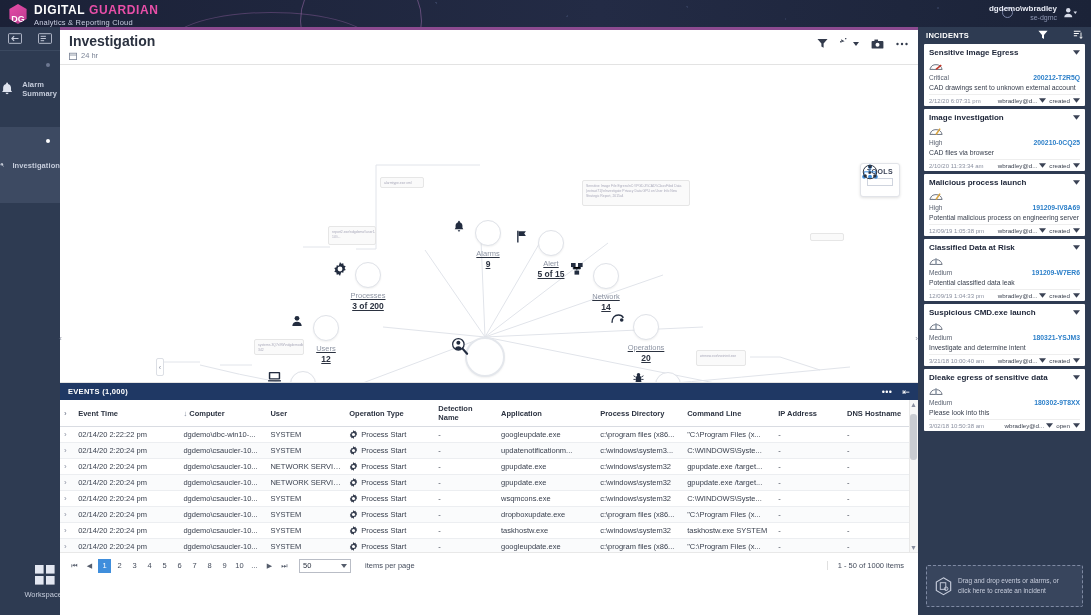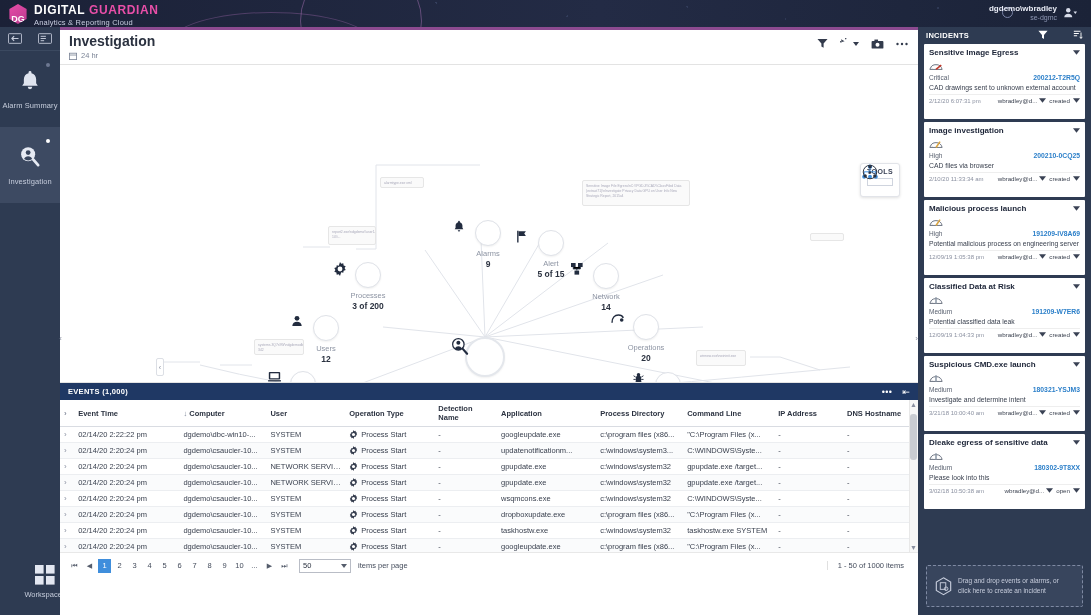--- a/index.html
+++ b/index.html
@@ -51,22 +51,22 @@
   .ring2 { position:absolute; right:78px; top:7px; width:11px; height:11px; border:1.4px solid #7b85a8; border-radius:50%; }
 
   
   .rail {
     position:absolute; left:0; top:27px; width:60px; height:588px;
     background:#2e3b52;
   }
   .rail-top { height:24px; display:flex; border-bottom:1px solid #3b4960; }
   .rail-top .rt { flex:1; display:flex; align-items:center; justify-content:center; }
   .rail-item {
-    position:relative; height:76px; display:flex; flex-direction:column;
-    align-items:center; justify-content:center; gap:8px; color:#c5ccdb;
+    position:relative; height:76px; display:flex; flex-direction:row;
+    align-items:center; justify-content:center; gap:8px; color:#c5ccdb;font-weight:bold;
   }
   .rail-item.active { background:#3d4a62; }
   .rail-item .lbl { font-size:7.5px; letter-spacing:.1px; }
   .rail-item .dot { position:absolute; right:10px; top:12px; width:4px;height:4px;border-radius:50%;}
   .rail-bottom {
     position:absolute; bottom:16px; left:15px; width:60px;
     display:flex; flex-direction:column; align-items:center; gap:4px; color:#c5ccdb;
   }
   .rail-bottom .lbl{ font-size:7.5px; }
 
@@ -77,21 +77,21 @@
   .page-title { position:absolute; left:9px; top:6px; font-size:14px; font-weight:bold; color:#2b3240; }
   .page-sub { position:absolute; left:9px; top:24px; font-size:7.5px; color:#7b8496; display:flex; align-items:center; gap:4px;}
   .hdr-icons { position:absolute; right:10px; top:11px; display:flex; align-items:center; gap:12px; color:#333b4c; }
 
   
   .graph {
     position:relative; height:318px; background:#fff; overflow:hidden;
     border-bottom:1px solid #e3e3e3;
   }
   .graph svg { position:absolute; left:0; top:0; }
-  .node { position:absolute; width:70px; margin-left:-35px; text-align:center; }
+  .node { position:absolute; width:70px; margin-left:-35px; text-align:center;text-decoration:underline; }
   .node .circ {
     width:26px;height:26px;border-radius:50%;background:#fff;border:1px solid #dfe2e8;
     margin:0 auto; display:flex;align-items:center;justify-content:center; color:#222c3f;
     box-shadow:0 1px 2px rgba(0,0,0,.06);
   }
   .node .nm { font-size:7.5px; color:#8d94a3; margin-top:3px; }
   .node .vl { font-size:8.5px; font-weight:bold; color:#2b3240; margin-top:1px; }
   .node.center .circ { width:40px;height:40px; border:2px solid #e4e7ec;}
   .tools {
     position:absolute; right:18px; top:98px; width:40px; background:#fff;
@@ -141,35 +141,35 @@
   
   .pager { height:26px; display:flex; align-items:center; padding:0 8px; gap:2px; border-top:1px solid #e8e8e8;}
   .pg { min-width:13px;height:14px; display:flex;align-items:center;justify-content:center;
         font-size:7.5px; color:#444c5c; }
   .pg.act { background:#3f8edc; color:#fff; }
   .pg.arw { color:#555d6c; font-size:7px; }
   .ipp {
     margin-left:6px; width:52px; height:14px; border:1px solid #b9bdc6; background:#fff;
     font-size:7.5px; display:flex;align-items:center; padding:0 3px; justify-content:space-between;
   }
-  .ipp-lbl { font-size:7.5px; color:#444c5c; margin-left:5px;}
+  .ipp-lbl { font-size:7.5px; color:#444c5c; margin-left:12px;}
   .pager .right { margin-left:auto; font-size:7.5px; color:#444c5c; padding-right:6px;
                   border-left:1px solid #e0e0e0; padding-left:10px;}
 
   
   .inc {
     position:absolute; left:918px; top:27px; width:173px; height:588px;
     background:#2e3b52;
   }
   .inc-hdr { height:17px; display:flex; align-items:center; padding:0 8px; color:#fff;
              font-size:7.5px; font-weight:bold; letter-spacing:.3px;gap:16px; }
   .inc-hdr .sp{flex:1;}
   .inc-hdr .ic{ margin-left:9px; }
   .inc-list { padding:0 6px; }
-  .card { background:#fff; border-radius:1px; margin-bottom:3px; padding:4px 5px 15px; }
+  .card { background:#fff; border-radius:1px; margin-bottom:3px; padding:4px 5px 2px; }
   .card-t { font-size:8px; font-weight:bold; color:#1b2336; display:flex; align-items:center;}
   .card-t .sp{flex:1;}
   .card-t .cv { font-size:7px; color:#3a4254;}
   .card-r2 { display:flex; align-items:flex-end; margin-top:3px; }
   .sev { display:flex; flex-direction:column; align-items:flex-start; }
   .sev .sl { font-size:6.5px; color:#555d6c; margin-top:1px;}
   .card-r2 .sp{flex:1;}
   .inc-id { font-size:6.8px; color:#2b7fc9; font-weight:bold; }
   .card-desc { font-size:6.8px; color:#3a414f; margin-top:3px; }
   .card-foot { display:flex; align-items:center; gap:3px; margin-top:3px;

